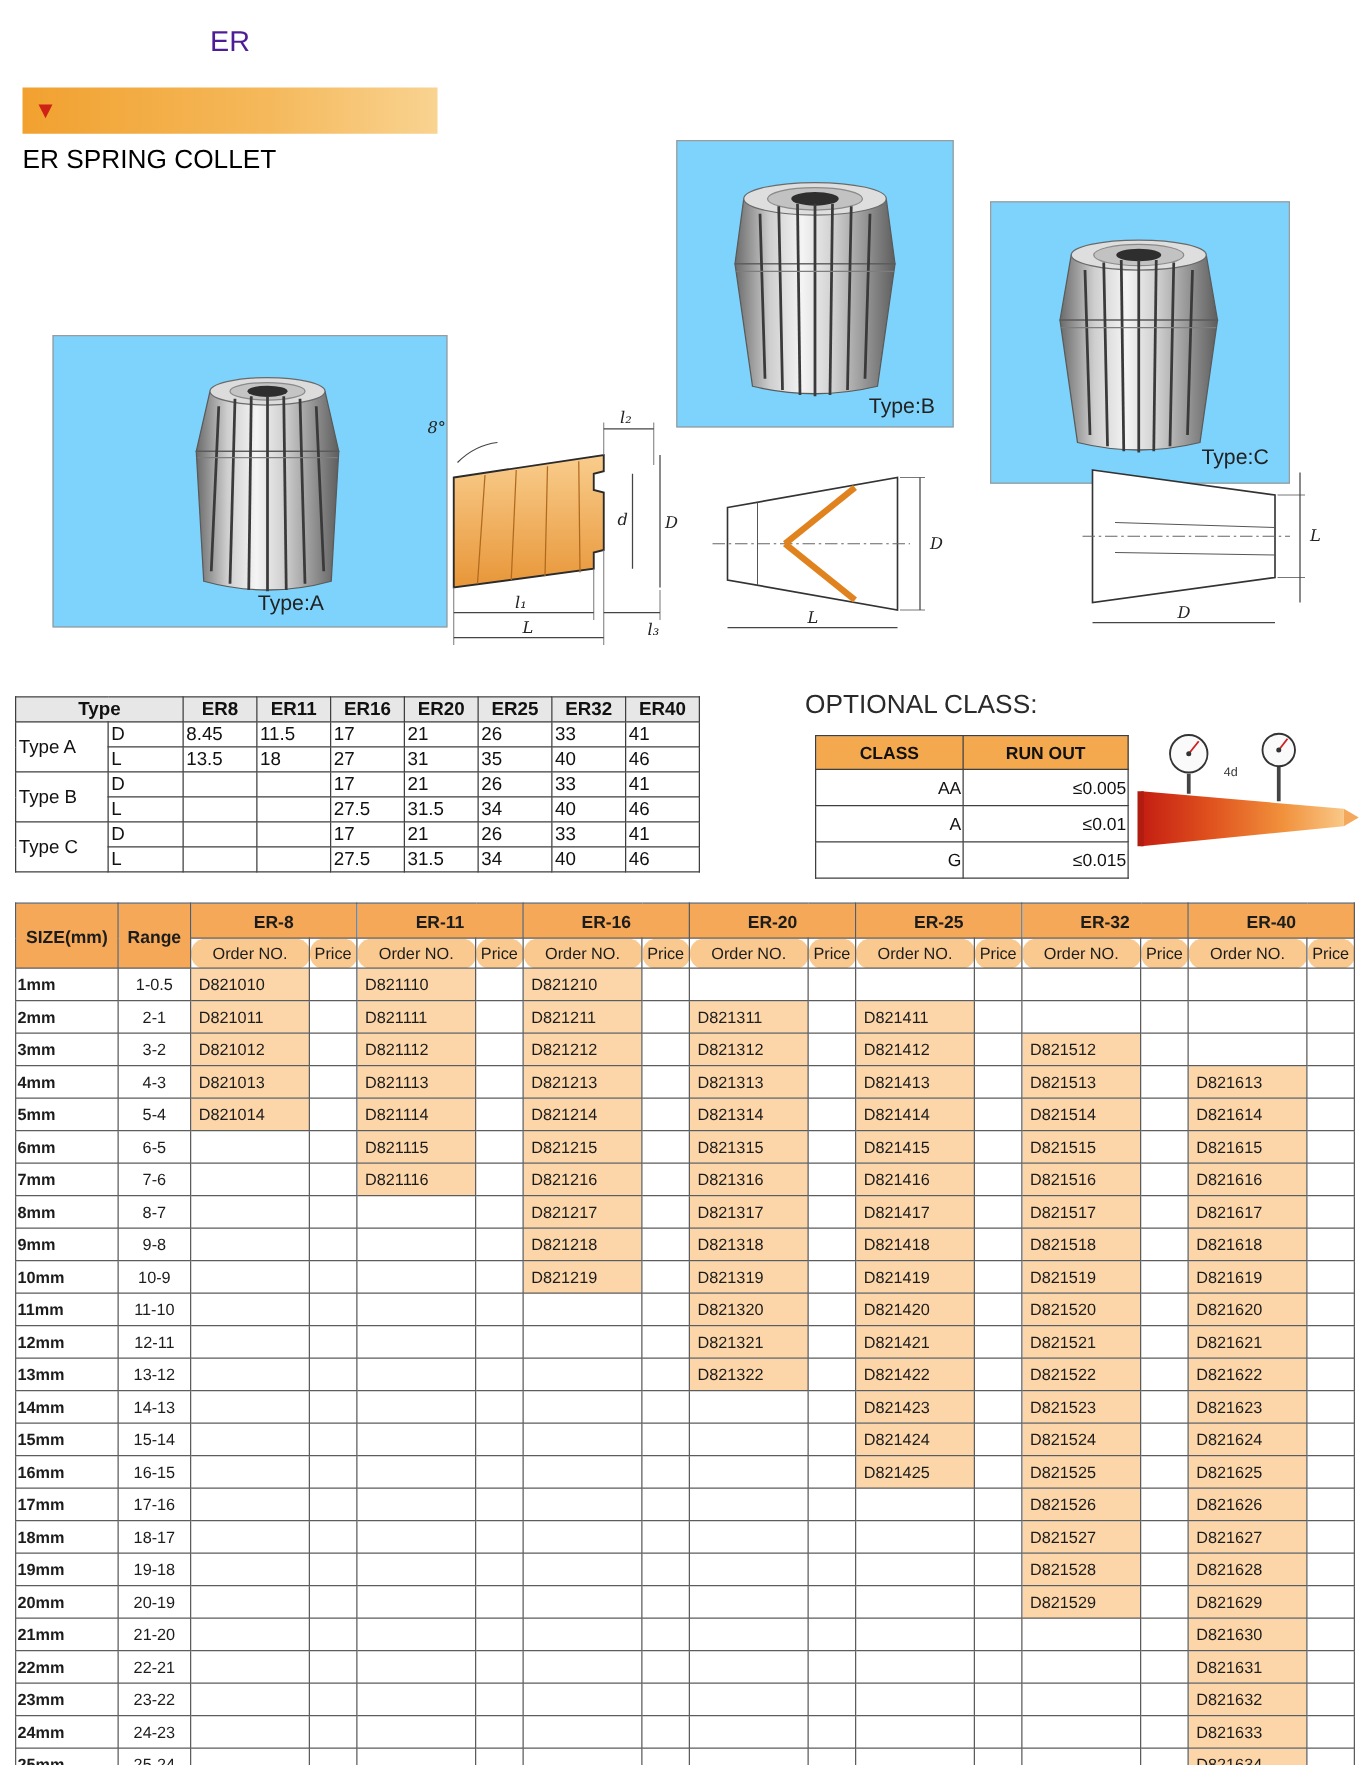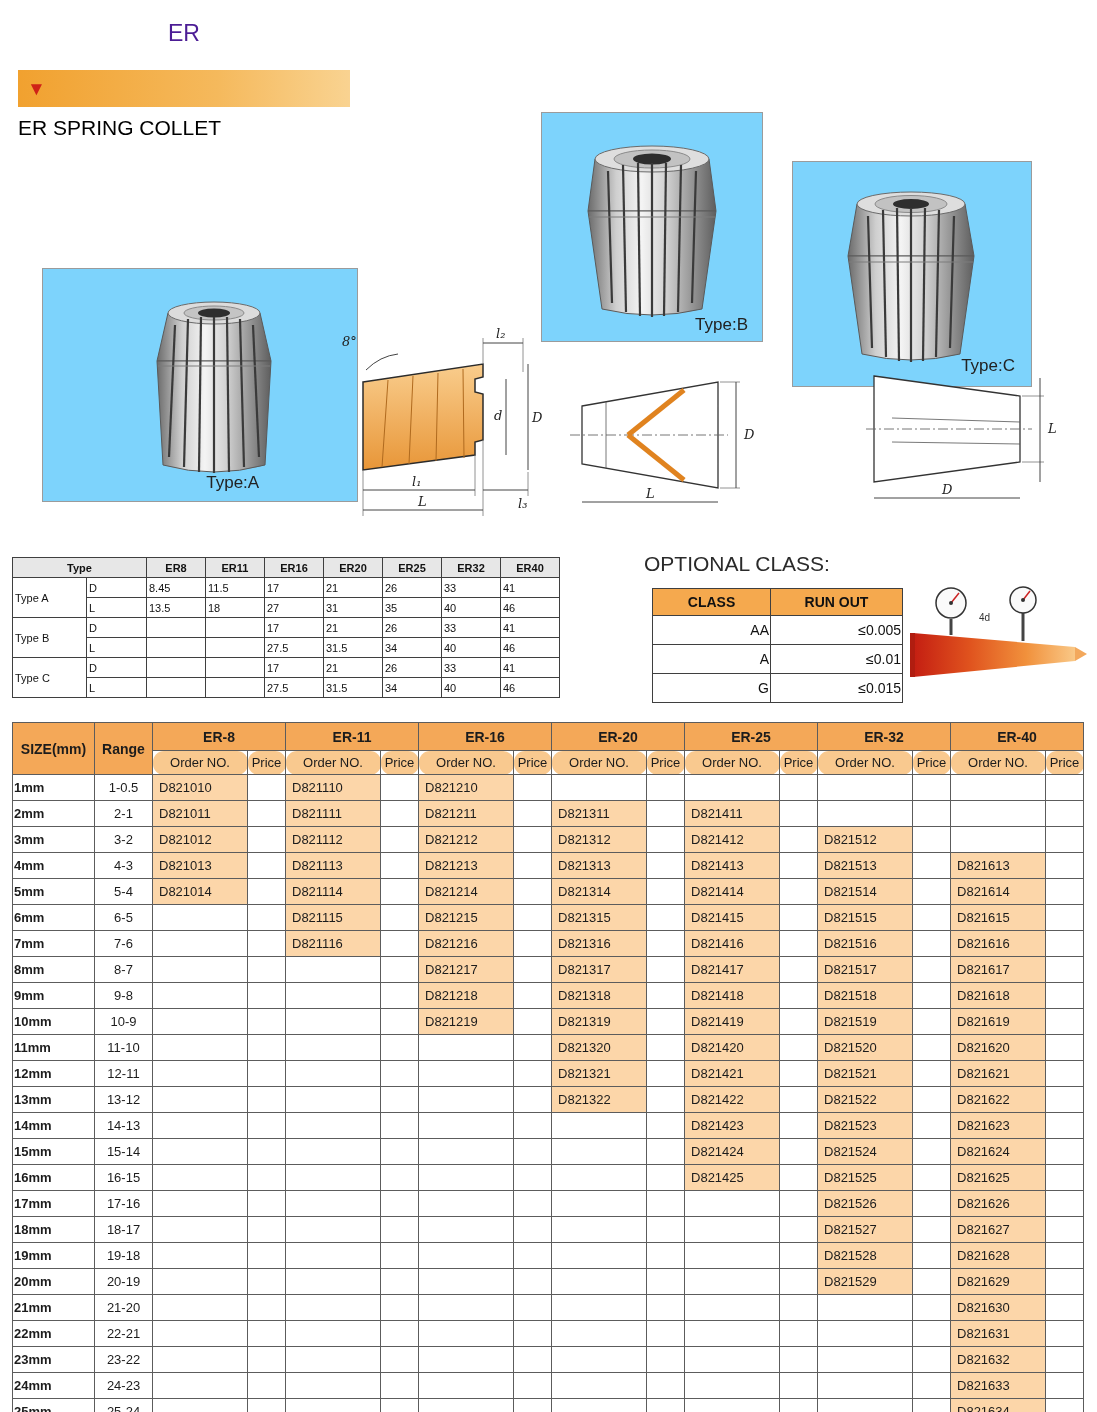--- a/index.html
+++ b/index.html
@@ -21,21 +21,21 @@
   .photo-label { position:absolute; font-size:17px; color:#222; }
 
   .tech-drawing { position:absolute; }
 
   .dimtext { font-family:"DejaVu Serif", serif; font-style:italic; font-size:13px; fill:#222; }
   .dimline { stroke:#444; stroke-width:1; fill:none; }
   .extline { stroke:#777; stroke-width:0.8; fill:none; }
 
   table { border-spacing:0; }
   .dim-table { position:absolute; left:12px; top:557px; border-collapse:collapse; background:#fff; }
-  .dim-table th, .dim-table td { border:1px solid #3f3f3f; font-size:11px; height:19px; padding:0 2px; }
+  .dim-table th, .dim-table td { border:1px solid #3f3f3f; font-size:15px; height:19px; padding:0 2px; }
   .dim-table th { background:#e7e7e7; font-weight:bold; }
   .dim-table .type-label { font-weight:normal; }
 
   .oc-heading { position:absolute; left:644px; top:552px; font-size:21px; color:#2a2a2a; }
   .oc-table { position:absolute; left:652px; top:588px; border-collapse:collapse; background:#fff; }
   .oc-table th { background:#f5a94e; font-weight:bold; border:1px solid #3f3f3f; font-size:14px; height:24px; }
   .oc-table td { border:1px solid #3f3f3f; font-size:14px; text-align:right; height:26px; }
   .oc-col-class { width:118px; } .oc-col-runout { width:132px; }
 
   .main-table { position:absolute; left:12px; top:722px; border-collapse:collapse; table-layout:fixed; width:1071px; background:#fff; }

